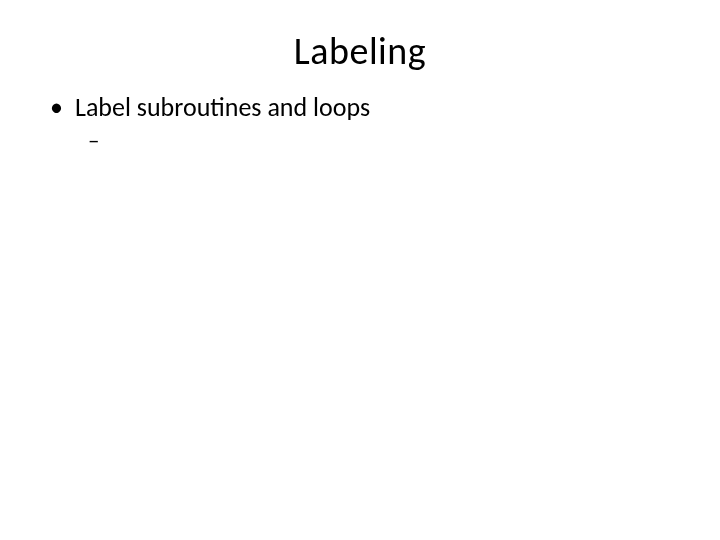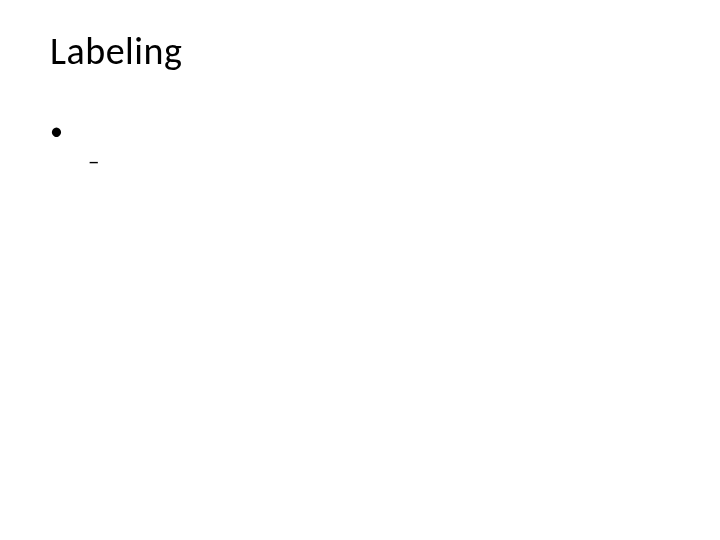--- a/index.html
+++ b/index.html
@@ -17,21 +17,22 @@
       overflow: hidden;
     }
     .slide {
       width: 100%;
       height: 100%;
       padding: 28px 50px;
     }
     .title {
       font-size: 38px;
       font-weight: 400;
-      margin-bottom: 44px;
+      text-align: center;
+      margin-bottom: 18px;
       letter-spacing: 0.5px;
     }
     .bullet-item {
       display: flex;
       align-items: baseline;
       margin-left: 0px;
       margin-bottom: 6px;
     }
     .bullet-marker {
       font-size: 26px;
@@ -61,18 +62,19 @@
     }
   </style>
 </head>
 <body>
 
 <div class="slide">
   <h1 class="title">Labeling</h1>
 
   <div class="bullet-item">
     <span class="bullet-marker">•</span>
+    <span class="bullet-text">Label subroutines and loops</span>
   </div>
 
   <div class="sub-bullet-item">
     <span class="sub-bullet-marker">–</span>
   </div>
 </div>
 
 </body></html>

